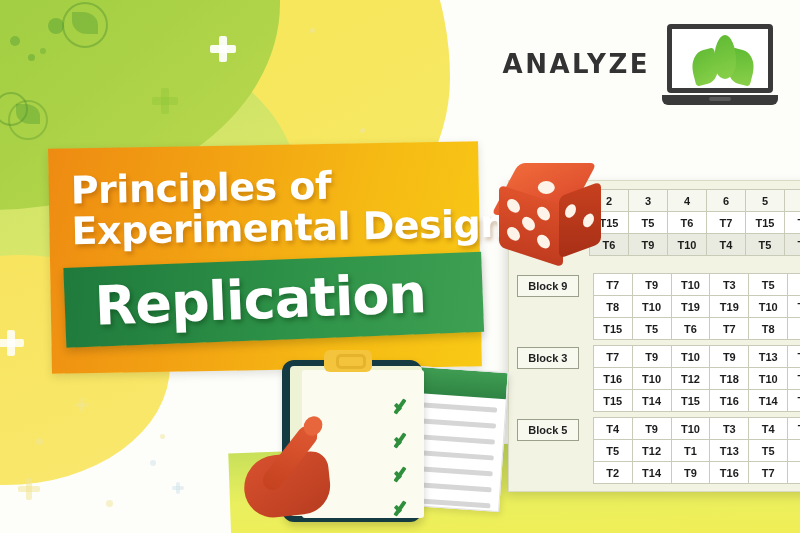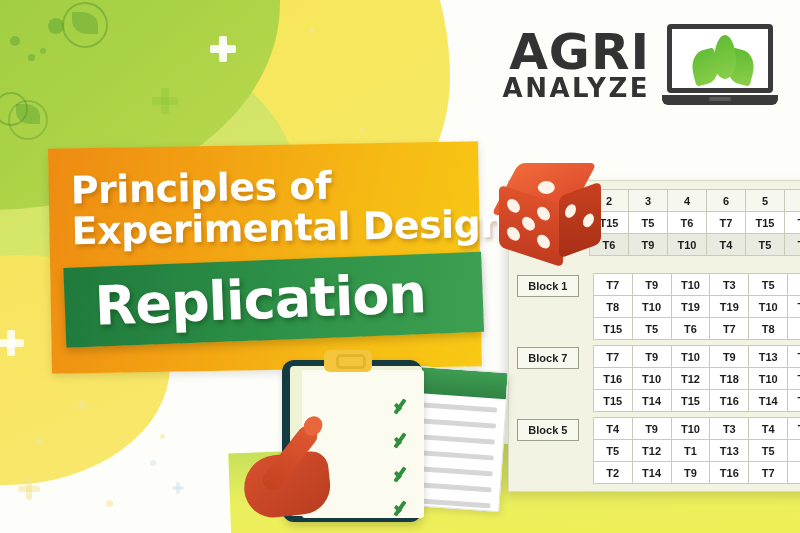--- a/index.html
+++ b/index.html
@@ -241,21 +241,20 @@
     <div class="dot" style="left:36px;top:438px;width:7px;height:7px;background:rgba(240,230,150,.6);"></div>
     <div class="dot" style="left:106px;top:500px;width:7px;height:7px;background:rgba(240,230,150,.5);"></div>
     <div class="dot" style="left:150px;top:460px;width:6px;height:6px;background:rgba(215,230,235,.6);"></div>
     <div class="dot" style="left:160px;top:434px;width:5px;height:5px;background:rgba(240,230,150,.5);"></div>
     <div class="dot" style="left:310px;top:28px;width:5px;height:5px;background:rgba(240,230,150,.7);"></div>
     <div class="dot" style="left:360px;top:128px;width:5px;height:5px;background:rgba(240,230,150,.7);"></div>
   </div>
 
   <div id="logo">
     <div class="logo-words">
-      <div class="logo-agri">AGRI</div>
       <div class="logo-analyze">ANALYZE</div>
     </div>
     <div class="laptop">
       <div class="laptop-screen">
         <div style="position:relative;width:96px;height:58px;">
           <div class="leaf leaf-l"></div>
           <div class="leaf leaf-r"></div>
           <div class="leaf leaf-c"></div>
         </div>
       </div>
@@ -301,21 +300,21 @@
               <td>T10</td>
               <td>T4</td>
               <td>T5</td>
               <td>T6</td>
             </tr>
           </tbody>
       </table>
     </div>
     <div id="blocks-holder">
         <div class="blockrow" style="left: 8px; top: 92px;">
-          <div class="block-label">Block 1</div>
+          <div class="block-label">Block 9</div>
           <table class="grid">
             <tbody>
               <tr>
                 <td>T7</td>
                 <td>T9</td>
                 <td>T10</td>
                 <td>T3</td>
                 <td>T5</td>
                 <td>T6</td>
               </tr>
@@ -332,21 +331,21 @@
                 <td>T5</td>
                 <td>T6</td>
                 <td>T7</td>
                 <td>T8</td>
                 <td>T5</td>
               </tr>
             </tbody>
           </table>
         </div>
         <div class="blockrow" style="left: 8px; top: 164px;">
-          <div class="block-label">Block 7</div>
+          <div class="block-label">Block 3</div>
           <table class="grid">
             <tbody>
               <tr>
                 <td>T7</td>
                 <td>T9</td>
                 <td>T10</td>
                 <td>T9</td>
                 <td>T13</td>
                 <td>T14</td>
               </tr>

